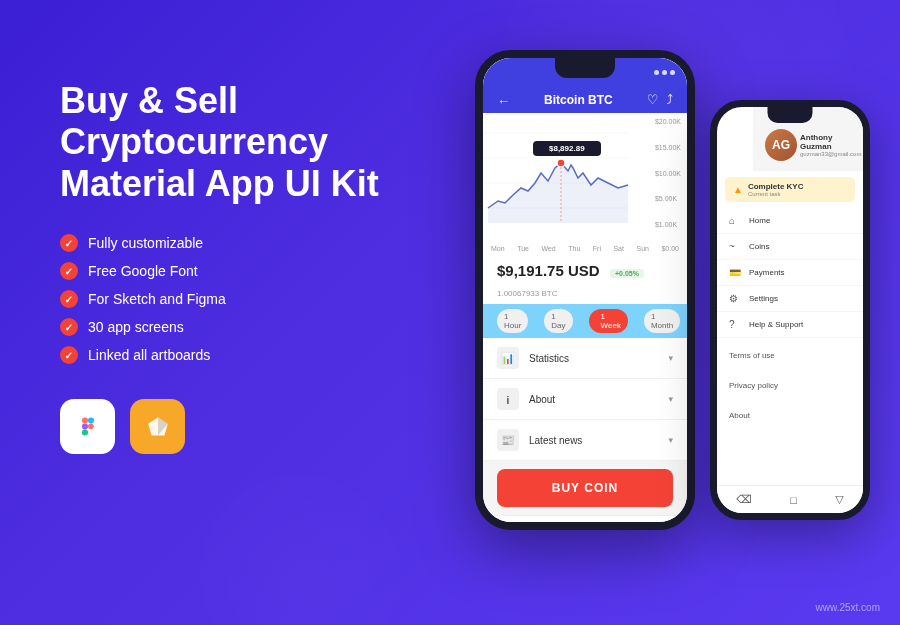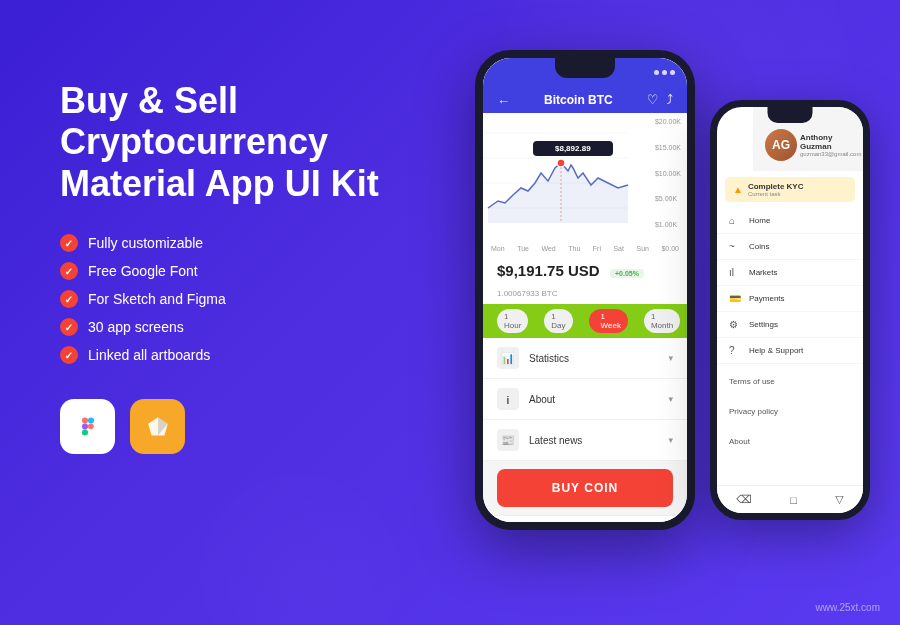--- a/index.html
+++ b/index.html
@@ -181,21 +181,21 @@
       font-size: 7px;
       color: #999;
     }
     .price-tooltip {
       position: absolute;
       top: 28px;
       left: 50px;
       background: #1a1a2e;
       color: #fff;
       font-size: 8px;
-      padding: 3px 22px;
+      padding: 3px 16px;
       border-radius: 4px;
       font-weight: 600;
     }
     .chart-days {
       display: flex;
       justify-content: space-between;
       padding: 2px 8px;
       font-size: 7px;
       color: #999;
       background: #fff;
@@ -225,21 +225,21 @@
       font-size: 8px;
       color: #999;
       margin-top: 9px;
     }
 
     
     .time-tabs {
       display: flex;
       padding: 5px 14px;
       gap: 16px;
-      background: #84cc16;
+      background: #7dd3fc;
     }
     .time-tab {
       font-size: 8px;
       padding: 3px 7px;
       border-radius: 12px;
       color: #666;
       background: #f0f0f0;
     }
     .time-tab.active {
       background: #f44336;
@@ -598,24 +598,20 @@
 
     <div class="sidebar-nav-item">
       <span class="nav-icon">⌂</span>
       <span class="nav-label">Home</span>
     </div>
     <div class="sidebar-nav-item">
       <span class="nav-icon">~</span>
       <span class="nav-label">Coins</span>
     </div>
     <div class="sidebar-nav-item">
-      <span class="nav-icon">ıl</span>
-      <span class="nav-label">Markets</span>
-    </div>
-    <div class="sidebar-nav-item">
       <span class="nav-icon">💳</span>
       <span class="nav-label">Payments</span>
     </div>
     <div class="sidebar-nav-item">
       <span class="nav-icon">⚙</span>
       <span class="nav-label">Settings</span>
     </div>
     <div class="sidebar-nav-item">
       <span class="nav-icon">?</span>
       <span class="nav-label">Help &amp; Support</span>

